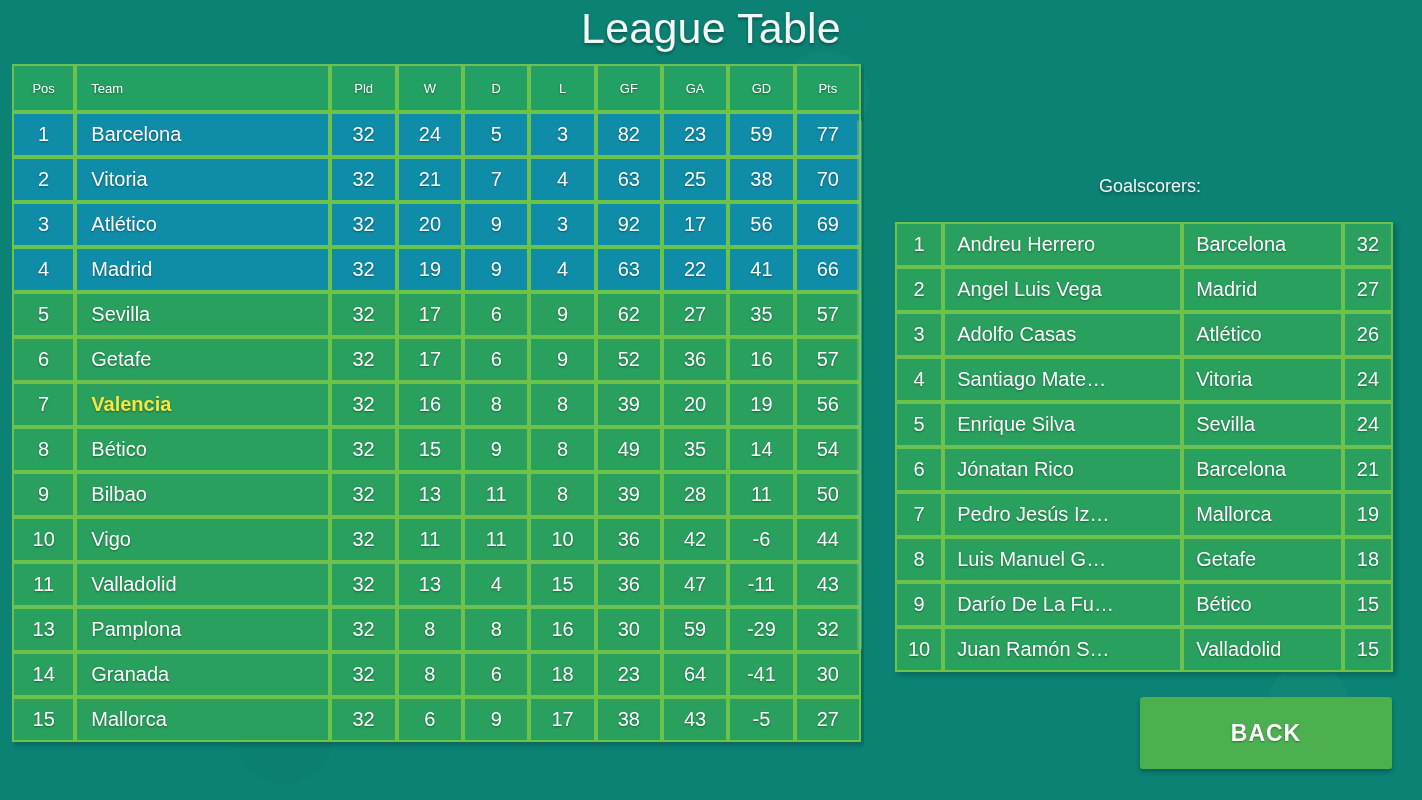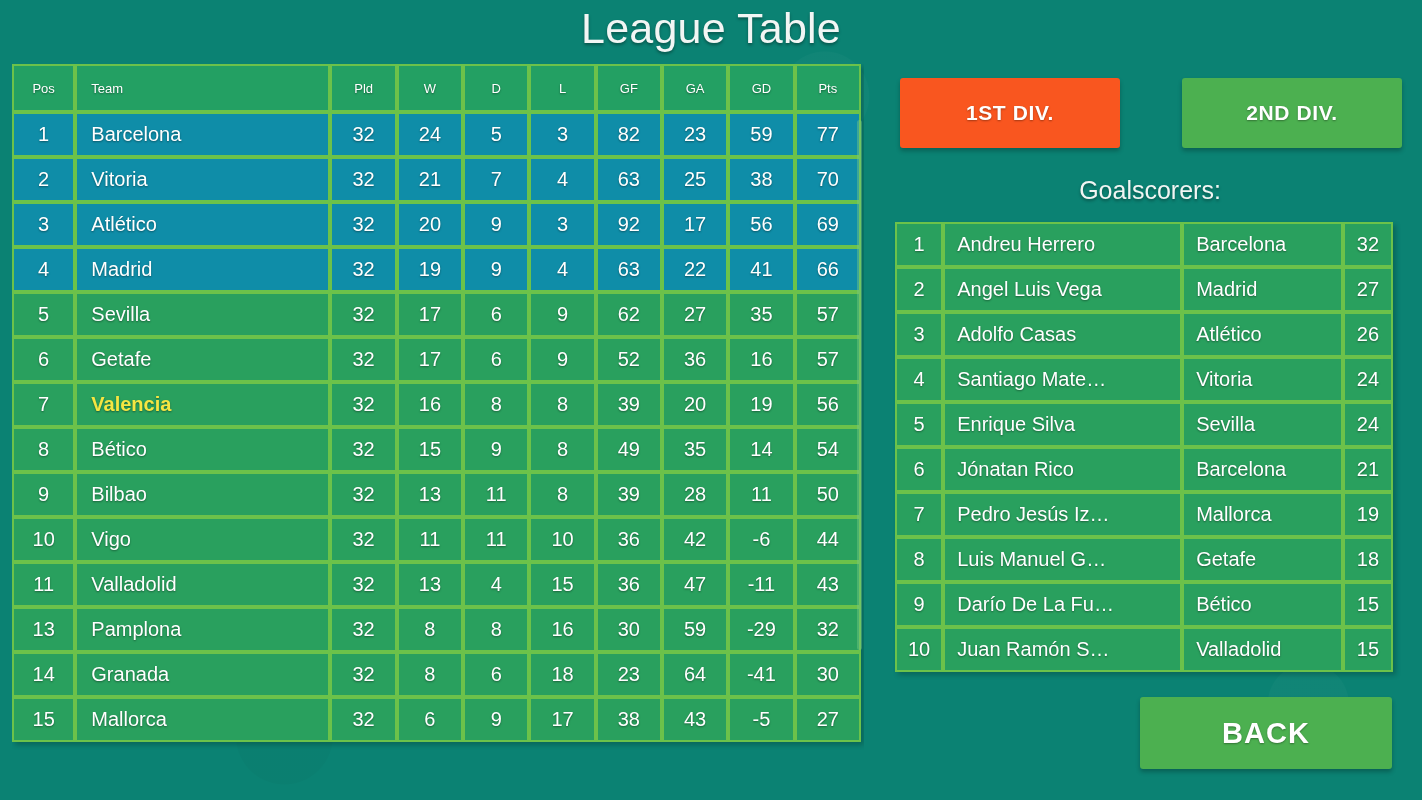--- a/index.html
+++ b/index.html
@@ -145,21 +145,21 @@
 
   .btn-first  { background: #f9561f; }
   .btn-second { background: #4cb050; }
 
   .scorers-title {
     position: absolute;
     left: 0;
     top: 112px;
     width: 520px;
     text-align: center;
-    font-size: 25px;
+    font-size: 18px;
     color: #f1f5f3;
     text-shadow: 0 2px 3px rgba(0,0,0,0.35);
   }
 
   .scorers-wrap {
     position: absolute;
     left: 5px;
     top: 158px;
     width: 500px;
   }
@@ -205,21 +205,21 @@
   .back-button {
     position: absolute;
     left: 250px;
     top: 633px;
     width: 252px;
     height: 72px;
     border: none;
     border-radius: 3px;
     background: #4cb050;
     color: #ffffff;
-    font-size: 29px;
+    font-size: 23px;
     font-weight: bold;
     letter-spacing: 1px;
     cursor: pointer;
     text-shadow: 0 1px 2px rgba(0,0,0,0.35);
     box-shadow: 0 3px 4px rgba(0,0,0,0.25);
     font-family: "Liberation Sans", sans-serif;
   }
 </style>
 </head>
 <body>
@@ -425,24 +425,20 @@
             <td>-5</td>
             <td>27</td>
           </tr>
         </tbody>
     </table>
     <div class="league-scrollbar"></div>
   </div>
 
   <div class="right-panel">
 
-    <div class="div-buttons">
-      <button class="btn btn-first">1ST DIV.</button>
-      <button class="btn btn-second">2ND DIV.</button>
-    </div>
 
     <div class="scorers-title">Goalscorers:</div>
 
     <div class="scorers-wrap">
       <table class="scorers">
         <tbody id="scorers-body">
             <tr>
               <td class="sc-rank">1</td>
               <td class="sc-player">Andreu Herrero</td>
               <td class="sc-team">Barcelona</td>

